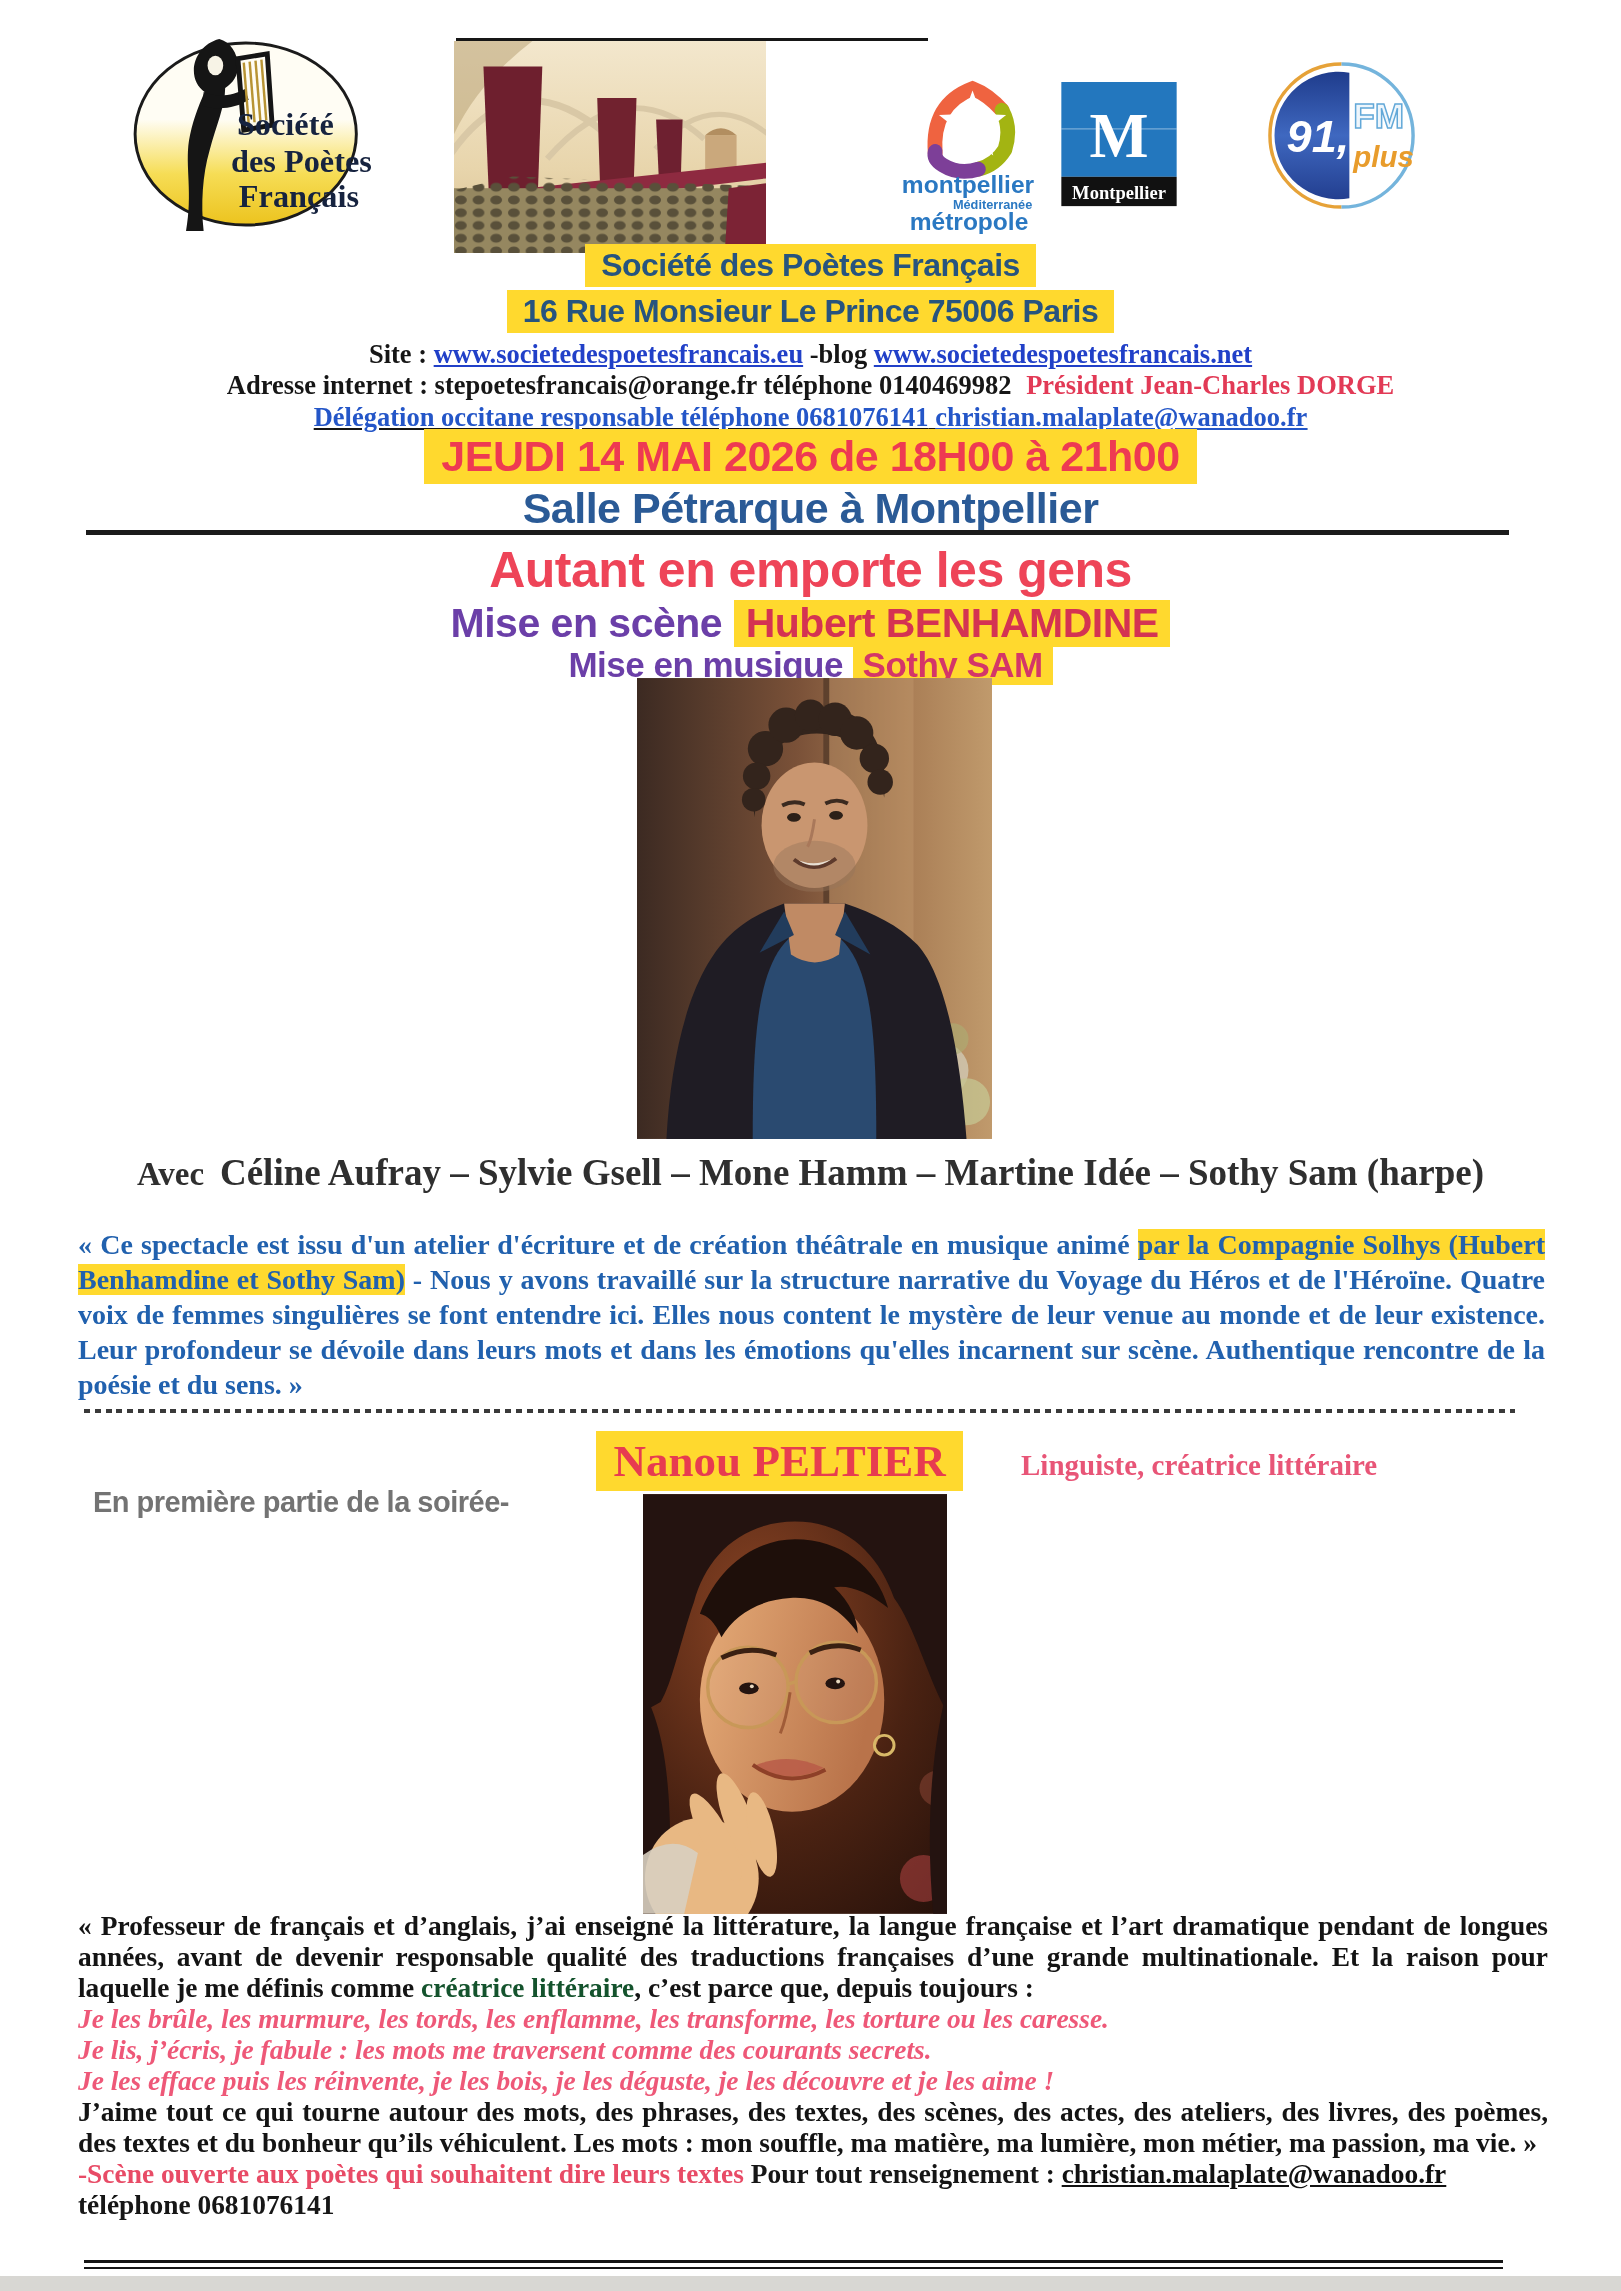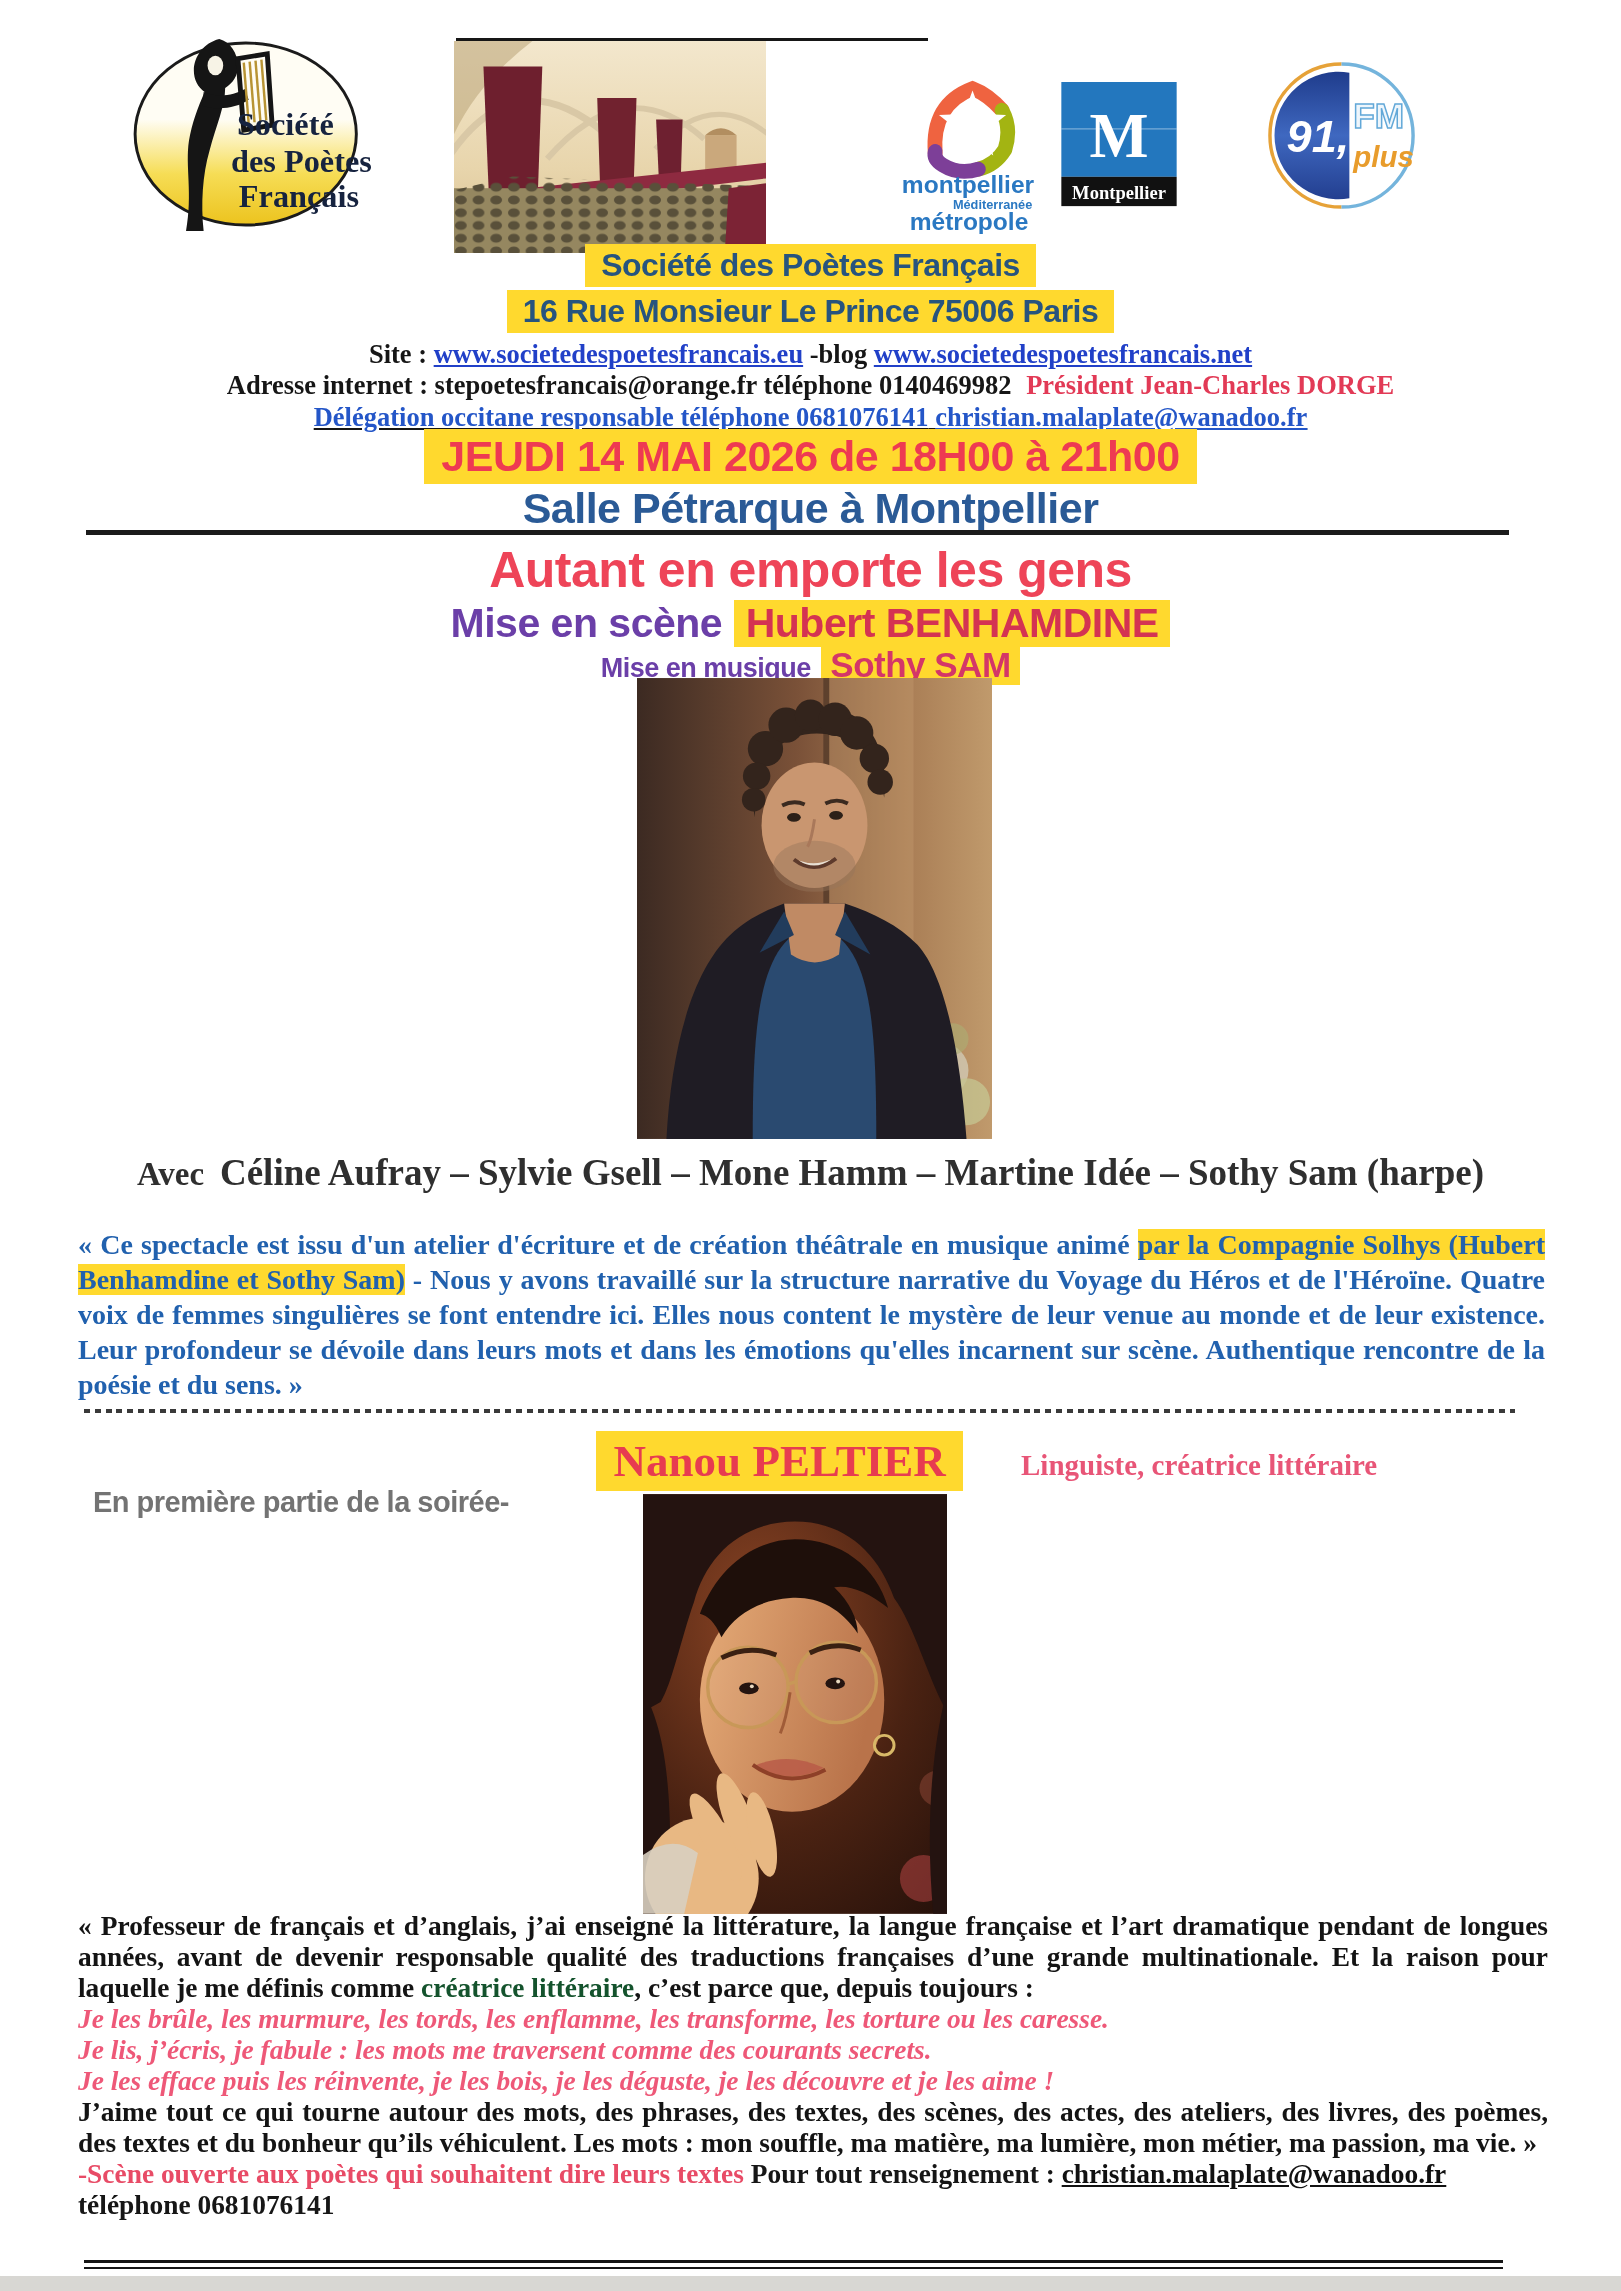--- a/index.html
+++ b/index.html
@@ -25,21 +25,21 @@
   .jeudi{font-size:43px;color:#ee3a52;padding:2.9px 17.6px;display:inline-block;}
   .salle-row{top:484px;}
   .salle{font-size:43px;color:#2a5a96;}
   .hr1{top:530px;left:86px;width:1423px;height:4.9px;background:#1b1b1b;}
   .autant-row{top:541px;}
   .autant{font-size:50px;color:#ee4458;}
   .mise1-row{top:600px;}
   .mise1-label{font-size:41px;color:#6b3fa8;}
   .mise1-name{font-size:41px;color:#d43352;padding:0 11.8px;margin-left:11.8px;display:inline-block;}
   .mise2-row{top:645px;}
-  .mise2-label{font-size:27px;color:#6b3fa8;}
+  .mise2-label{font-size:35px;color:#6b3fa8;}
   .mise2-name{font-size:35px;color:#d43668;padding:0 9.8px;margin-left:9.8px;display:inline-block;}
   .cast-row{top:1151px;color:#2f2f2f;}
   .cast-prefix{font-size:33px;font-weight:bold;}
   .cast-names{font-size:37px;font-weight:bold;margin-left:11.8px;}
   .bluepara{left:78px;top:1227px;width:1467px;font-size:28px;line-height:35px;
             font-weight:bold;color:#2161ae;}
   .dashes{top:1409px;left:84px;width:1431px;height:3.9px;
           background:repeating-linear-gradient(90deg,#3a3a3a 0 5.9px,transparent 5.9px 10.8px);}
   .intro{left:93px;top:1486px;font-family:"Liberation Sans",sans-serif;font-weight:800;
          font-size:29px;color:#737373;letter-spacing:-0.5px;}

